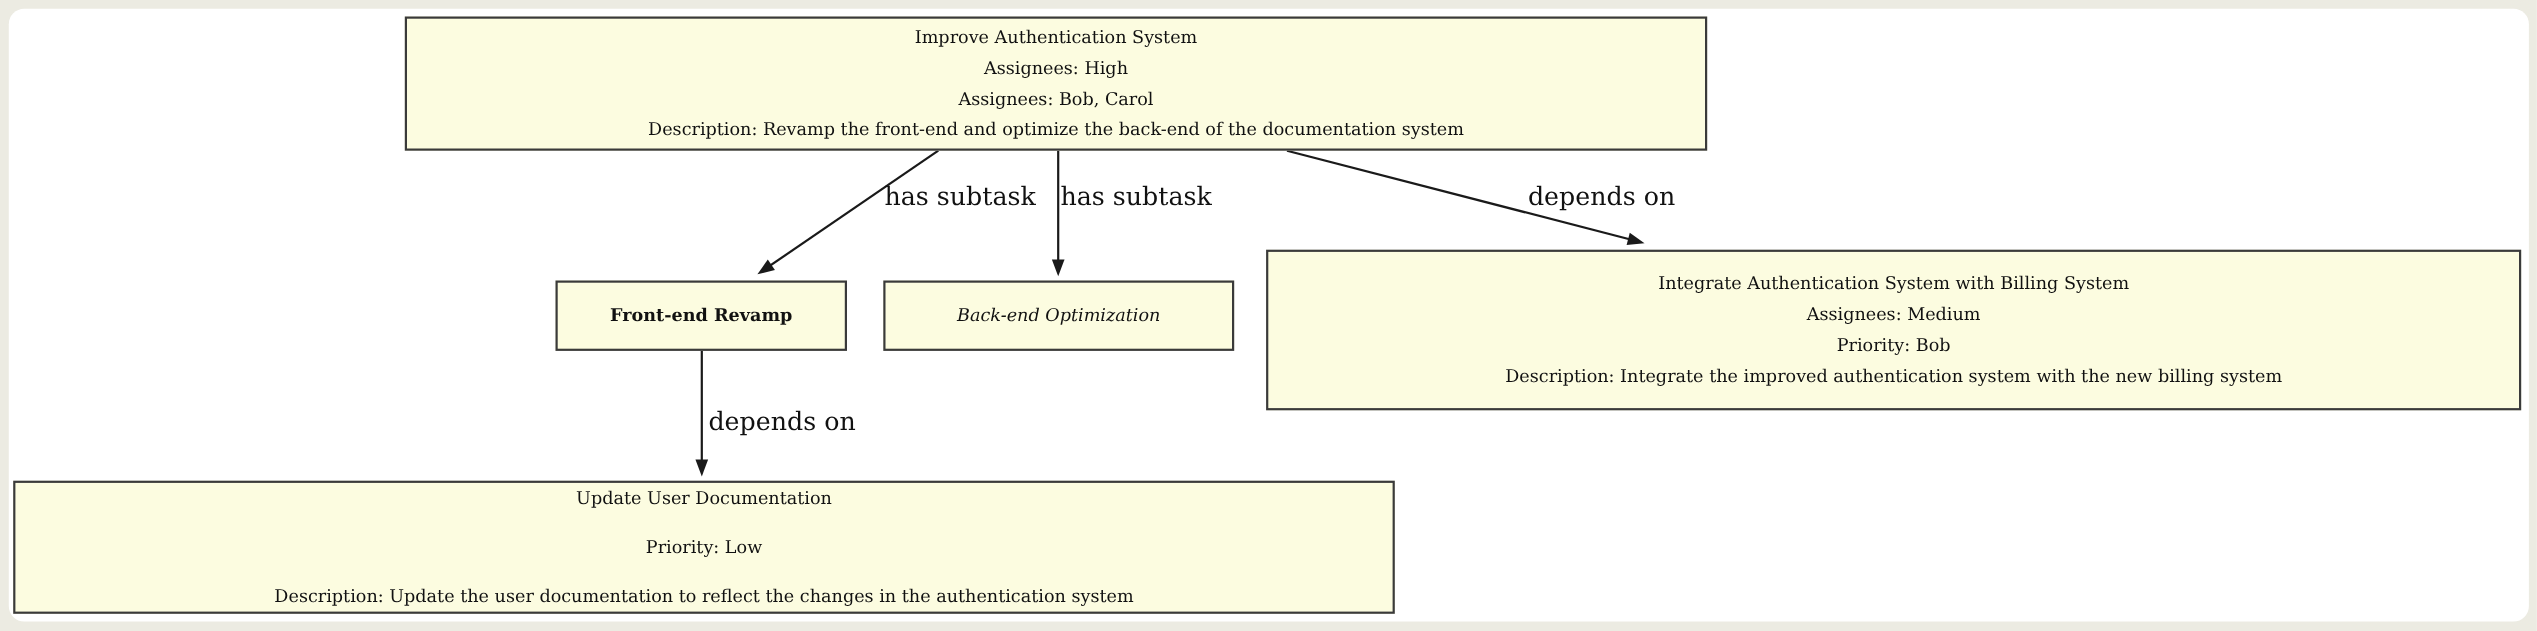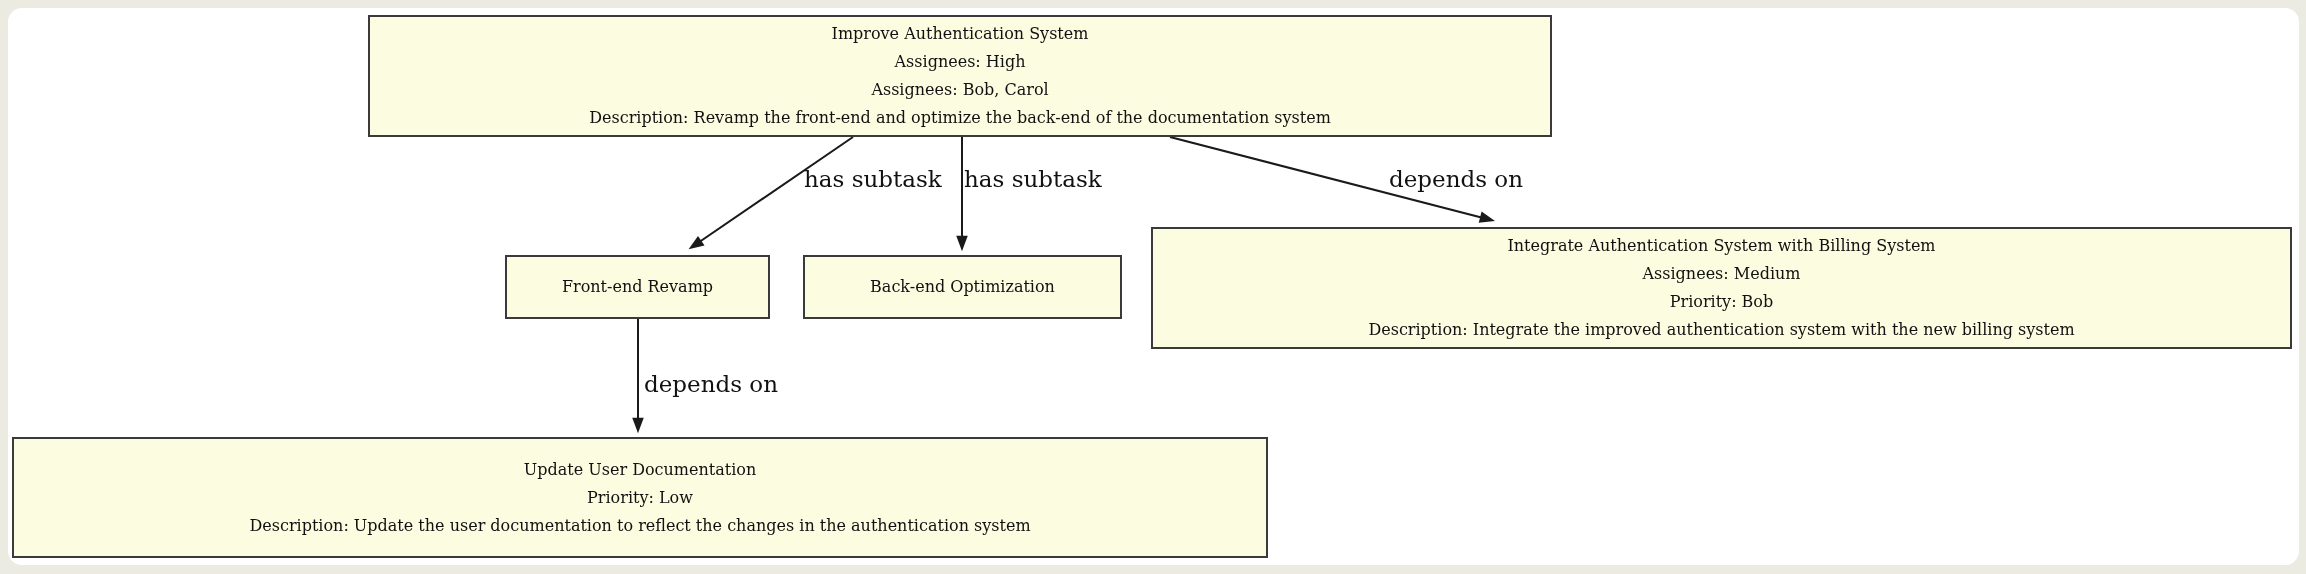--- a/index.html
+++ b/index.html
@@ -85,33 +85,33 @@
   <div class="edge-label" style="left:1389px; top:166px;">depends on</div>
   <div class="edge-label" style="left:644px; top:371px;">depends on</div>
 
   <div class="node" style="left:368px; top:15px; width:1184px; height:122px;">
     <div class="node-line">Improve Authentication System</div>
     <div class="node-line">Assignees: High</div>
     <div class="node-line">Assignees: Bob, Carol</div>
     <div class="node-line">Description: Revamp the front-end and optimize the back-end of the documentation system</div>
   </div>
 
-  <div class="node" style="left:505px; top:255px; width:265px; height:64px;">
+  <div class="node" style="left:505px; top:255px; width:265px; height:64px;font-weight:bold;">
     <div class="node-line">Front-end Revamp</div>
   </div>
 
-  <div class="node" style="left:803px; top:255px; width:319px; height:64px;">
+  <div class="node" style="left:803px; top:255px; width:319px; height:64px;font-style:italic;">
     <div class="node-line">Back-end Optimization</div>
   </div>
 
-  <div class="node" style="left:1151px; top:227px; width:1141px; height:122px;">
+  <div class="node" style="left:1151px; top:227px; width:1141px; height:146px;">
     <div class="node-line">Integrate Authentication System with Billing System</div>
     <div class="node-line">Assignees: Medium</div>
     <div class="node-line">Priority: Bob</div>
     <div class="node-line">Description: Integrate the improved authentication system with the new billing system</div>
   </div>
 
-  <div class="node" style="left:12px; top:437px; width:1256px; height:121px;">
+  <div class="node" style="left:12px; top:437px; width:1256px; height:121px;justify-content:space-between;">
     <div class="node-line">Update User Documentation</div>
     <div class="node-line">Priority: Low</div>
     <div class="node-line">Description: Update the user documentation to reflect the changes in the authentication system</div>
   </div>
 </div>
 
 </body></html>

